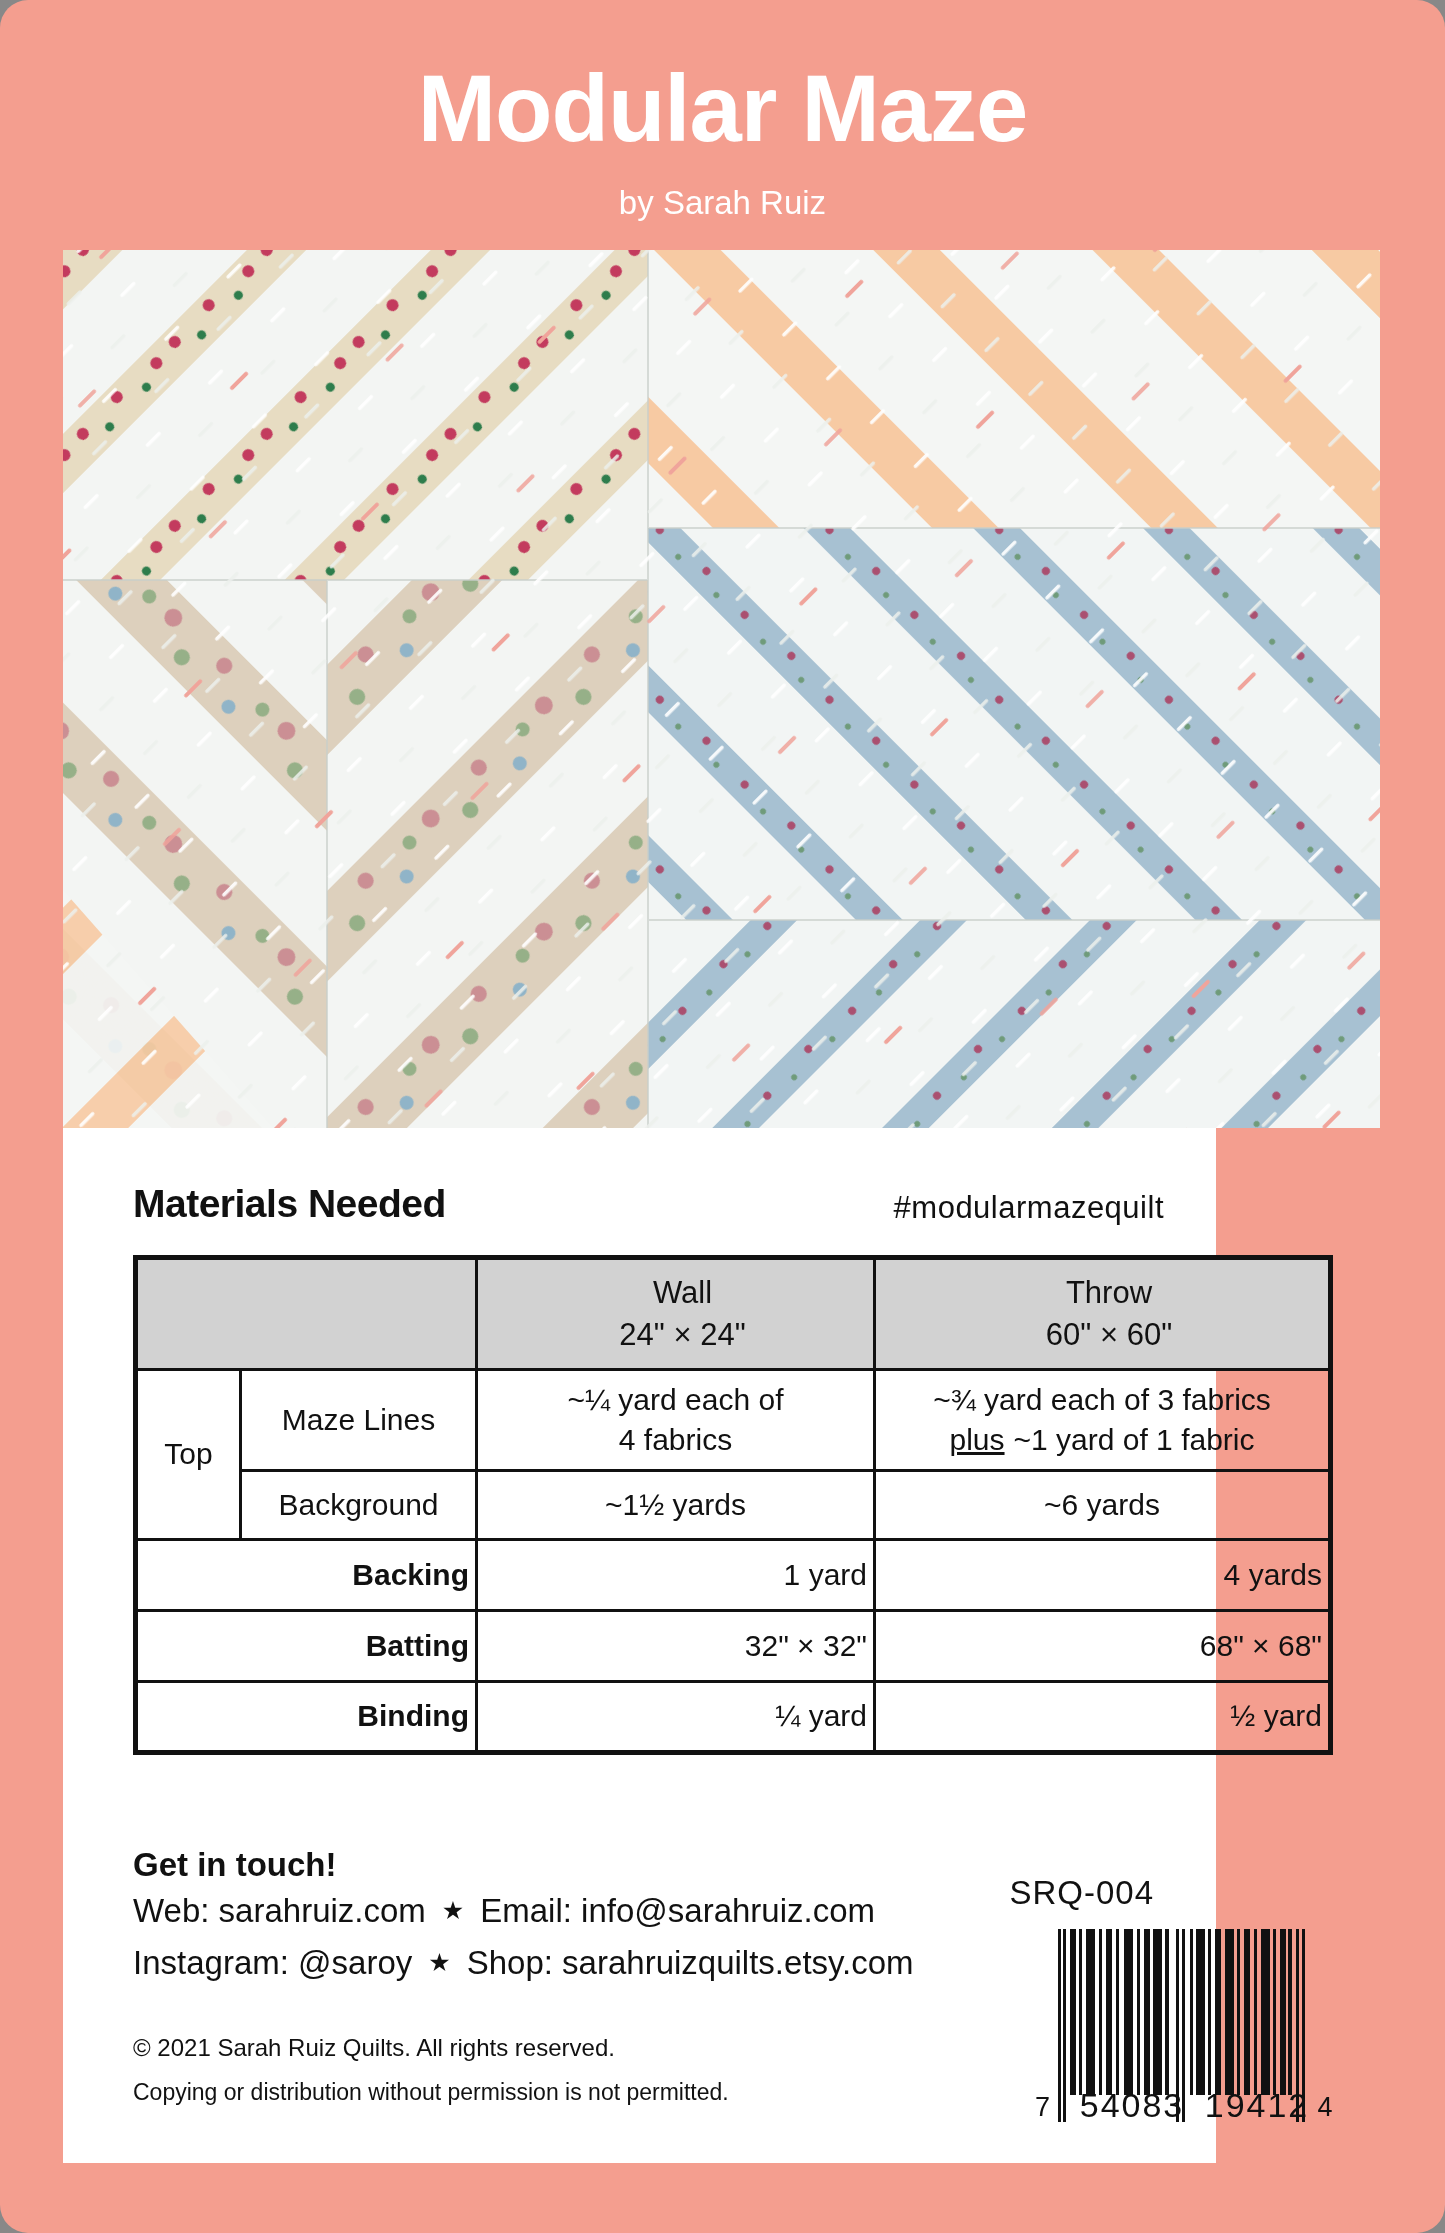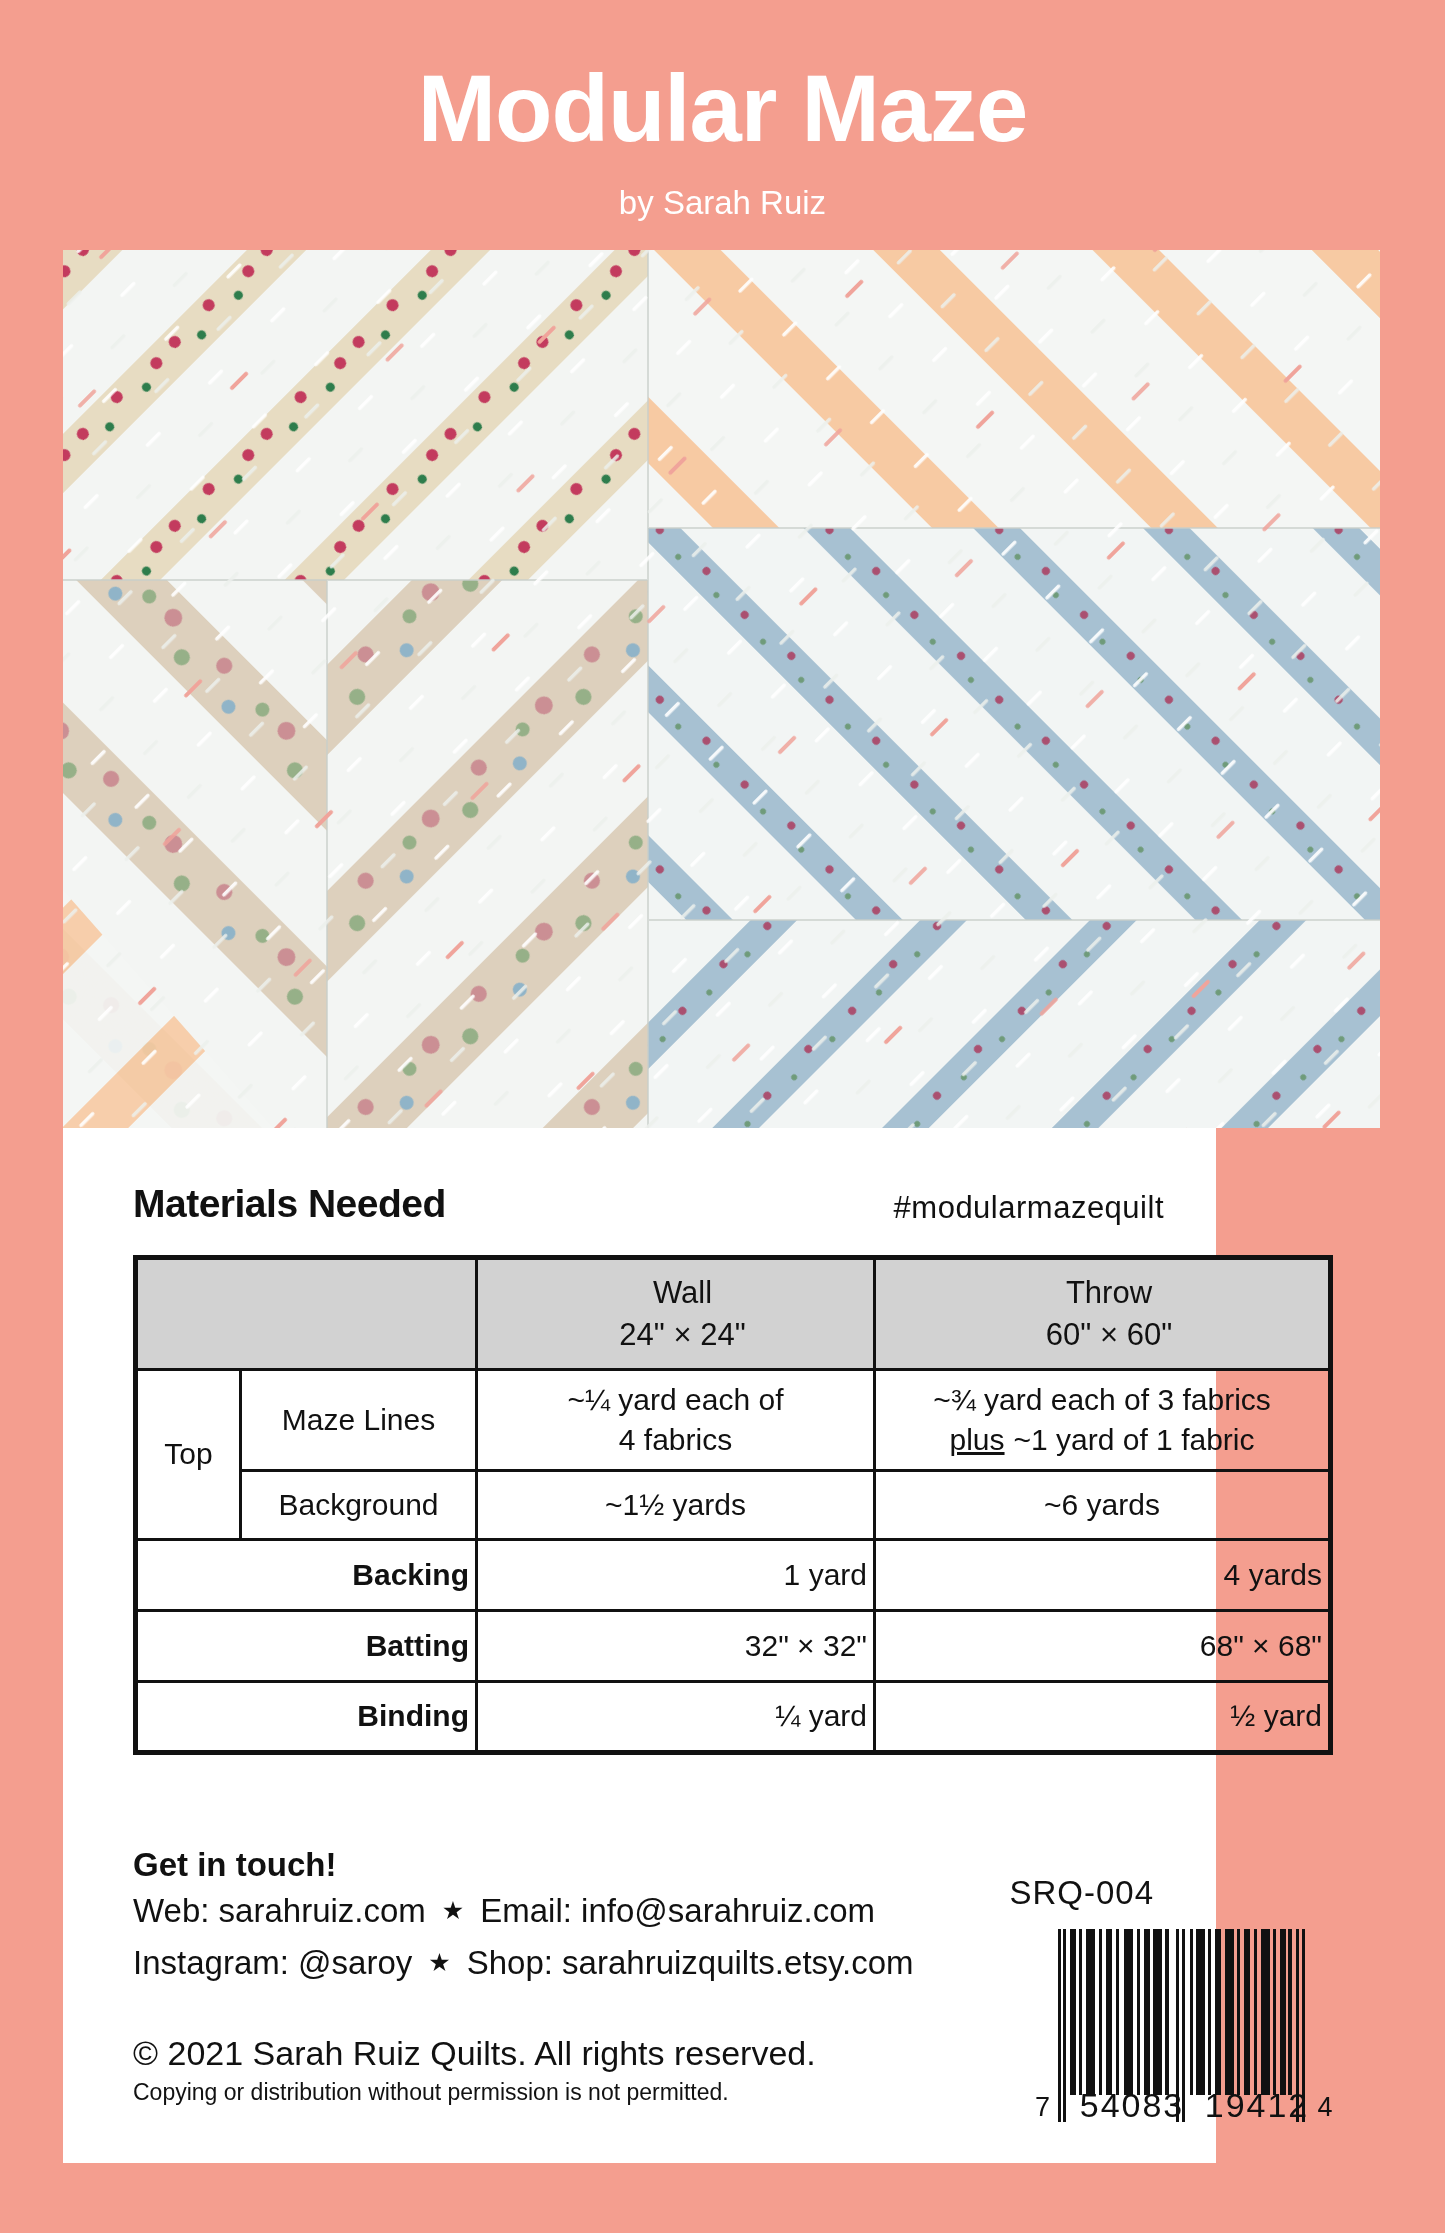--- a/index.html
+++ b/index.html
@@ -5,20 +5,21 @@
   * { margin:0; padding:0; box-sizing:border-box; }
   html,body { background:#888; }
   .page {
     position:relative;
     width:1445px; height:2233px;
     margin:0 auto;
     background:#F49E8F;
     font-family:"Liberation Sans","DejaVu Sans",sans-serif;
     color:#111111;
     overflow:hidden;
+    border-radius:28px;
   }
   
   .title {
     position:absolute; top:60px; left:0; width:100%;
     text-align:center;
     font-size:94px; font-weight:700; letter-spacing:-1px;
     color:#FFFFFF; line-height:1.05;
   }
   .subtitle {
     position:absolute; top:184px; left:0; width:100%;
@@ -73,21 +74,21 @@
   .contact-heading {
     position:absolute; left:70px; top:718px;
     font-size:33px; font-weight:700;
   }
   .contact-line { position:absolute; left:70px; font-size:33px; white-space:nowrap; }
   .contact-line.l1 { top:764px; }
   .contact-line.l2 { top:816px; }
   .star { font-size:25px; padding:0 16px; position:relative; top:-3px; }
   .copyright {
     position:absolute; left:70px; top:906px;
-    font-size:34px; font-weight:400;
+    font-size:24px; font-weight:400;
   }
   .notice {
     position:absolute; left:70px; top:951px;
     font-size:23px; font-weight:400;
   }
   
   .sku {
     position:absolute; right:62px; top:746px;
     font-size:33px; letter-spacing:1px;
   }

